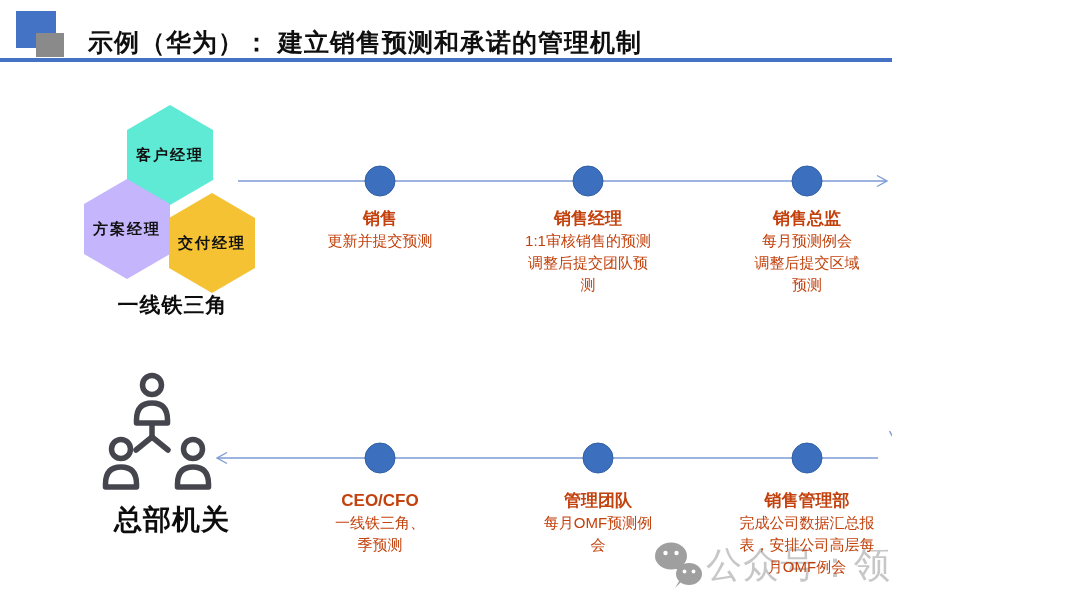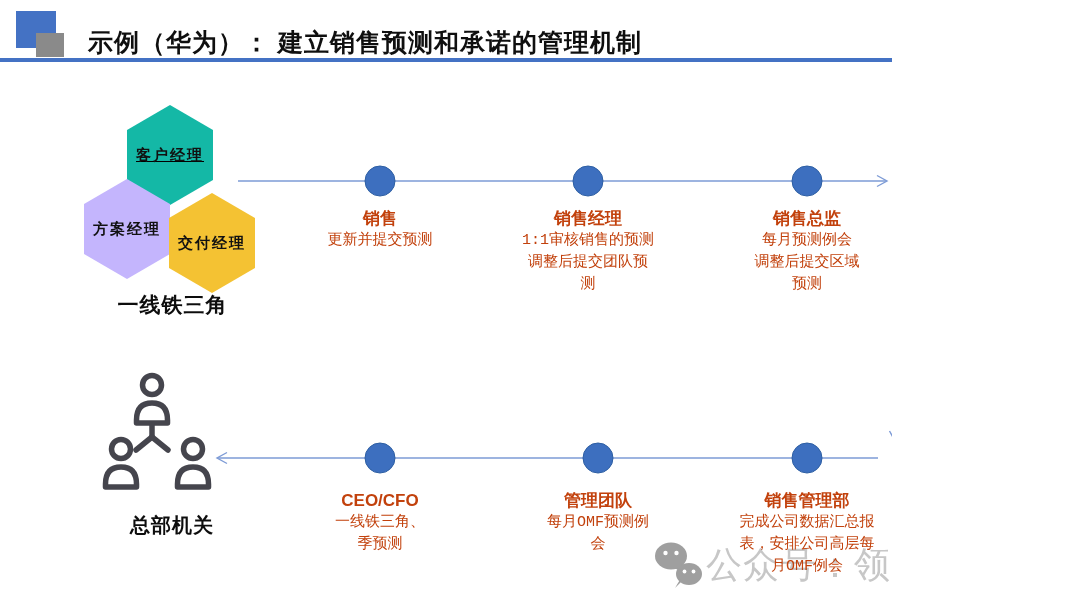--- a/index.html
+++ b/index.html
@@ -46,41 +46,41 @@
   
   #wires{position:absolute;left:0;top:0;z-index:2;}
 
   
   .node-label{
     position:absolute;z-index:3;
     transform:translateX(-50%);
     text-align:center;color:#c2410c;
   }
   .node-label .nt{font-size:17px;font-weight:bold;line-height:23px;}
-  .node-label .nd{font-size:15px;line-height:22px;white-space:pre-line;font-family:Liberation Mono, monospace;}
+  .node-label .nd{font-size:15px;line-height:22px;white-space:pre-line;}
   .top-row{top:207px;width:200px;}
   .bot-row{top:489px;width:210px;}
 
   
   .side-box{
     position:absolute;left:924px;width:63px;height:131px;z-index:3;
     display:flex;align-items:center;justify-content:center;
   }
   .side-box span{
     writing-mode:vertical-rl;
     font-size:26px;font-weight:bold;color:#0c0c0c;letter-spacing:10px;
   }
   .side-box-1{top:144px;}
   .side-box-2{top:372px;}
 
   
   #hq-icon{position:absolute;left:88px;top:363px;z-index:3;}
   .hq-caption{
     position:absolute;left:92px;top:501px;width:160px;text-align:center;z-index:3;
-    font-size:20px;font-weight:bold;color:#0d0d0d;letter-spacing:1px;margin-top:11px;
+    font-size:28px;font-weight:bold;color:#0d0d0d;letter-spacing:1px;
   }
 
   
   .watermark{
     position:absolute;left:706px;top:541px;z-index:1;
     font-size:36px;color:#c7c7c7;letter-spacing:1px;white-space:nowrap;
   }
   #wechat-icon{position:absolute;left:651px;top:540px;z-index:1;}
 </style>
 </head>
@@ -103,21 +103,21 @@
     </g>
     <g fill="#ffffff">
       <circle cx="14.5" cy="13" r="2.2"></circle>
         <circle cx="25.5" cy="13" r="2.2"></circle>
       <circle cx="33.5" cy="31.5" r="1.9"></circle>
         <circle cx="42.5" cy="31.5" r="1.9"></circle>
     </g>
   </svg>
   <div class="watermark">公众号：领导者管理笔记</div>
 
-  <div class="hex hex-top" style="background: #14b8a6; text-decoration: underline;">
+  <div class="hex hex-top" style="background: #5eead4;">
     <span>客户经理</span>
   </div>
   <div class="hex hex-left" style="background: #c4b5fd;">
     <span>方案经理</span>
   </div>
   <div class="hex hex-right" style="background: rgb(244, 194, 51);">
     <span>交付经理</span>
   </div>
   <div class="tri-caption">一线铁三角</div>
 

